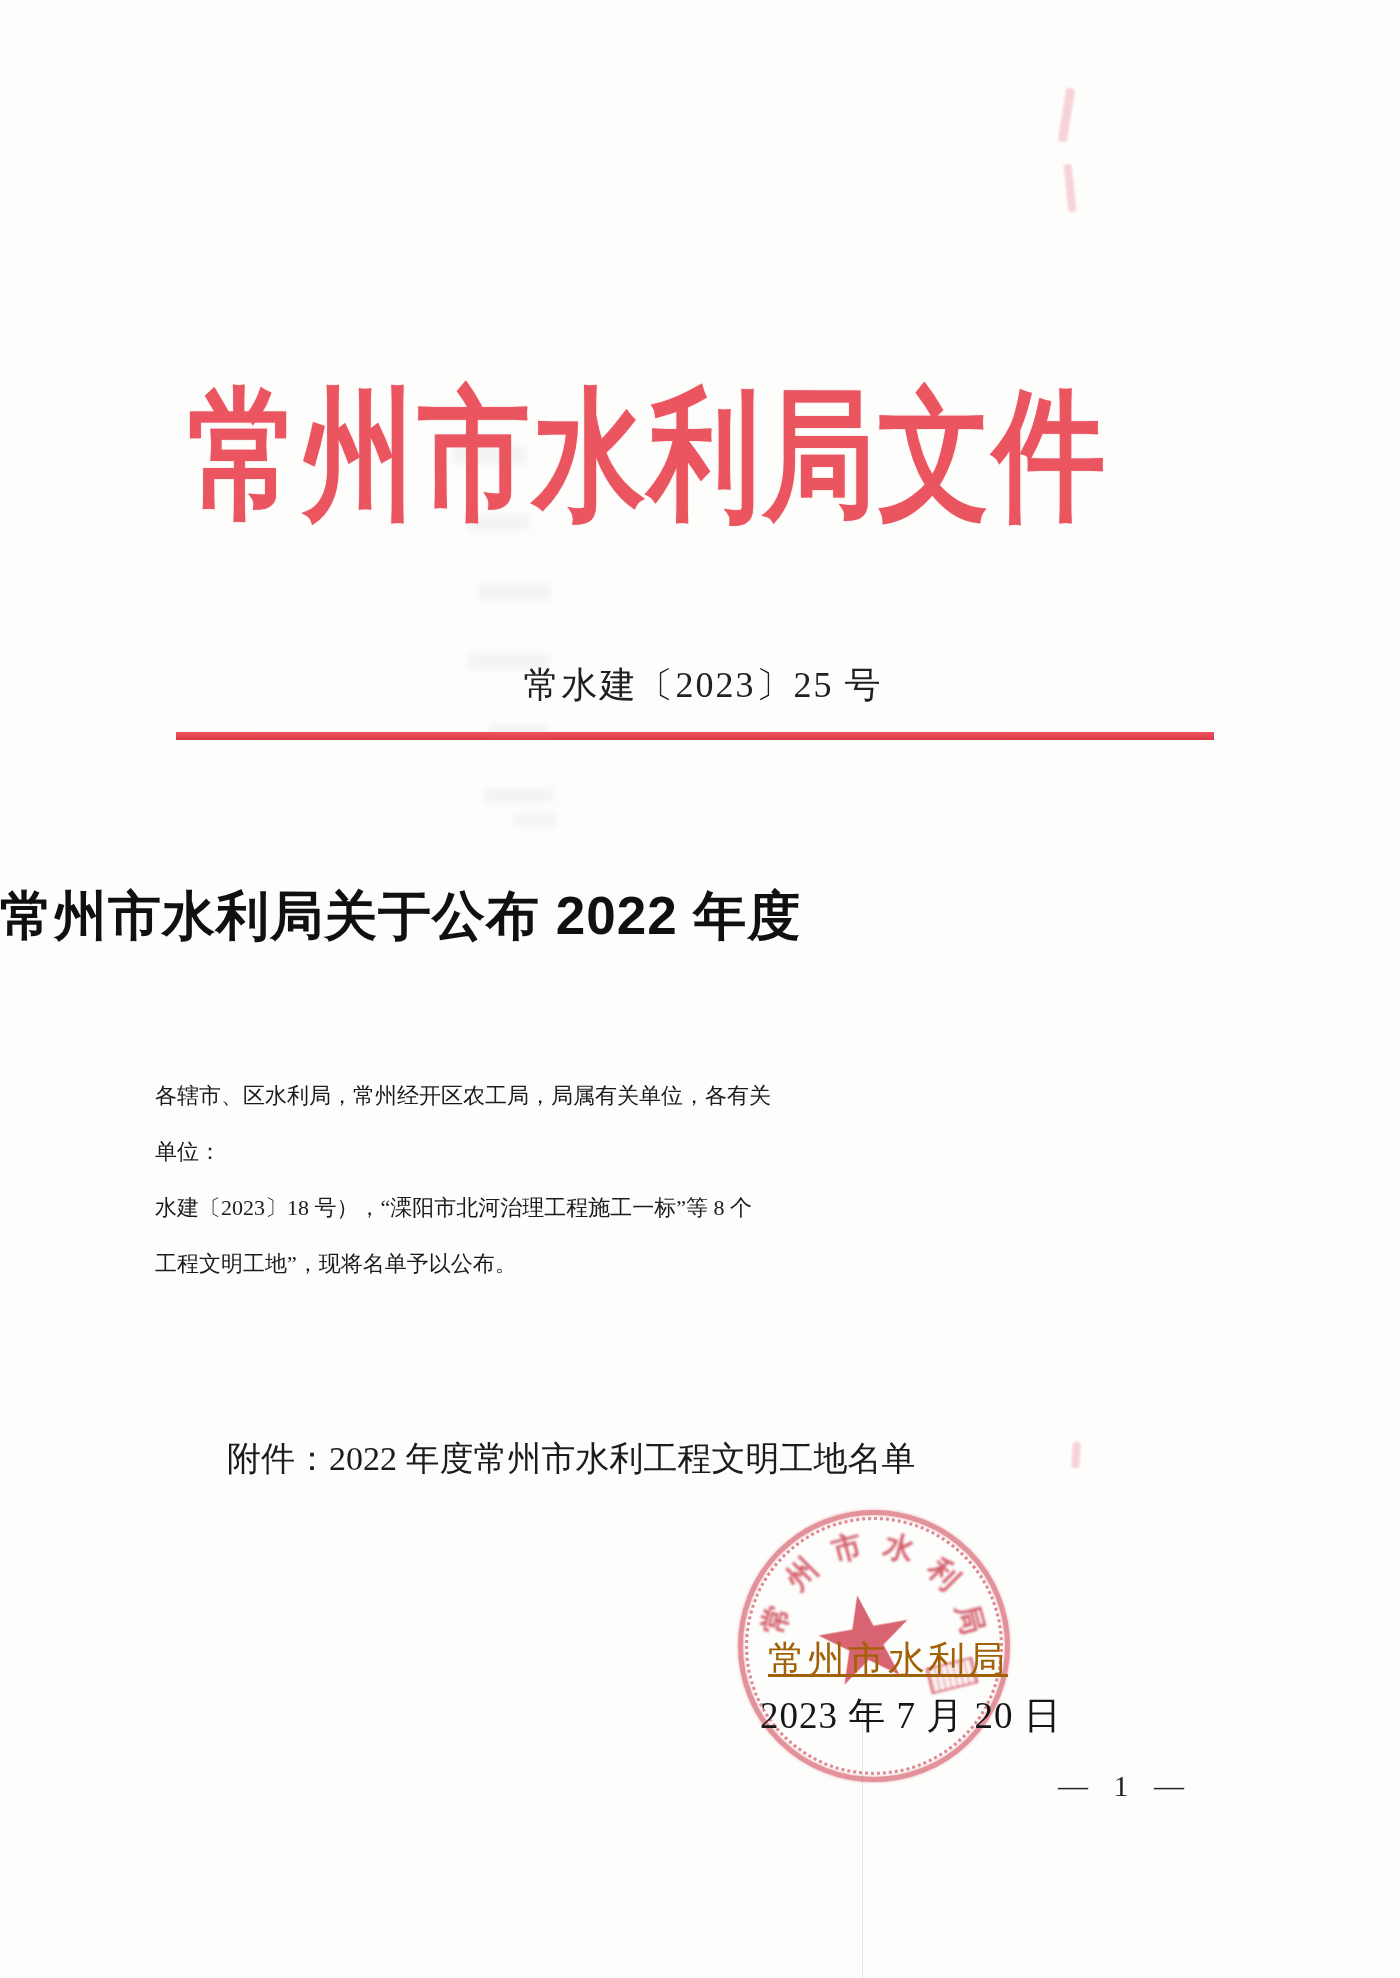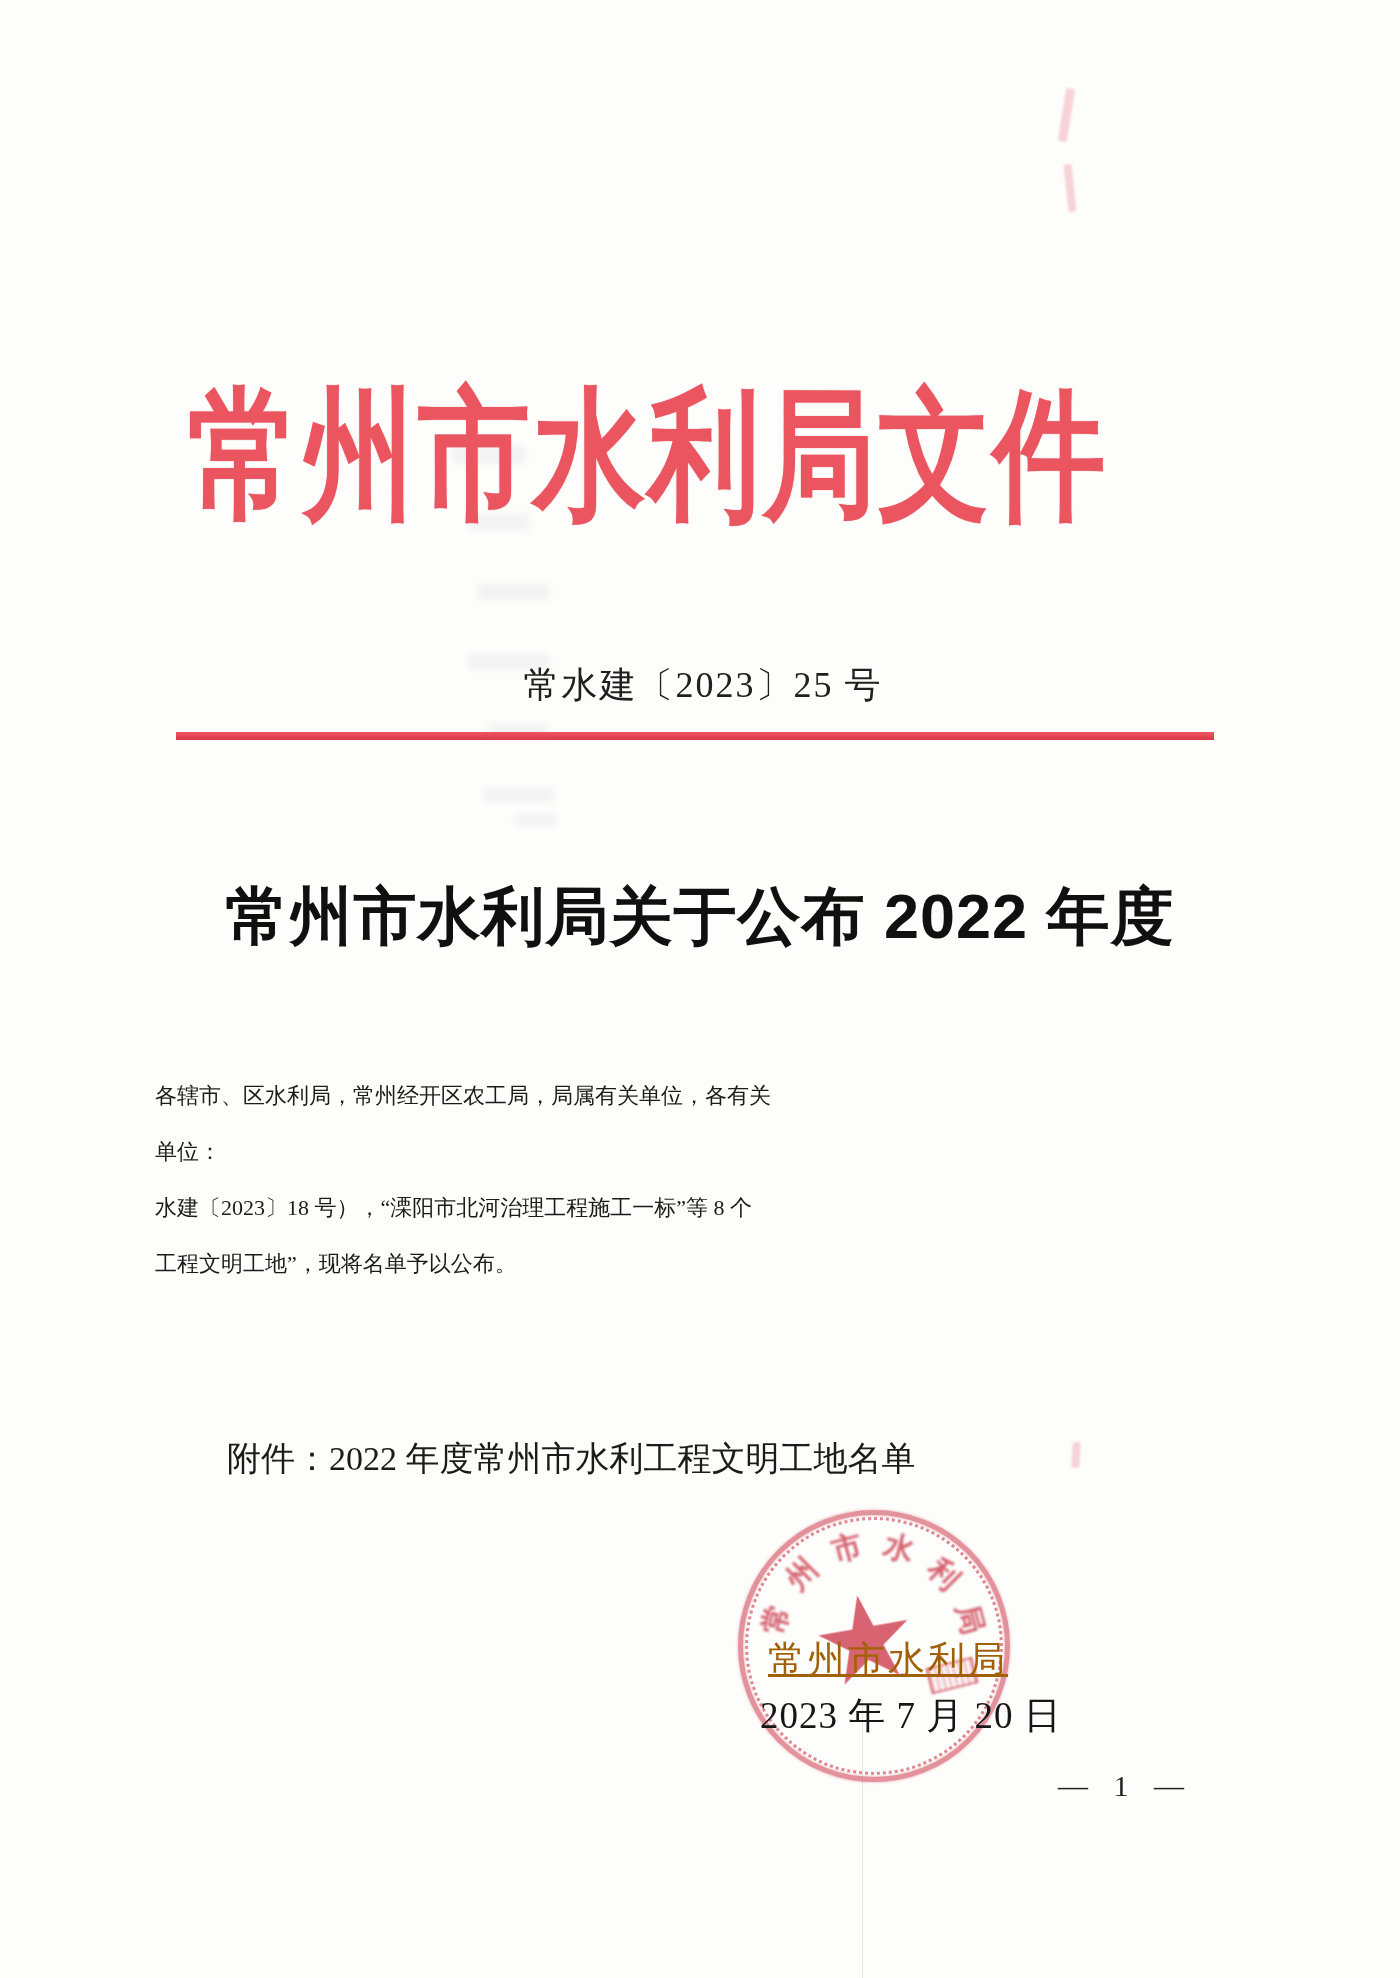--- a/index.html
+++ b/index.html
@@ -39,24 +39,23 @@
 
   
   .red-rule {
     left: 176px; top: 732px; width: 1038px; height: 8px;
     background: linear-gradient(#ef5560, #d83a46);
   }
 
   
   .heading {
     left: 0; top: 878px; width: 1400px;
-    text-align: center;
     font-family: "Liberation Sans", "DejaVu Sans", sans-serif;
     font-weight: 700;
-    font-size: 63px; line-height: 76px;
+    font-size: 53px; line-height: 76px;
     color: #101010;
     letter-spacing: 1px;
     white-space: nowrap;
   }
 
   
   .body-block {
     left: 155px; top: 1068px; width: 940px;
     font-size: 22px;
     color: #1b1b1b;

